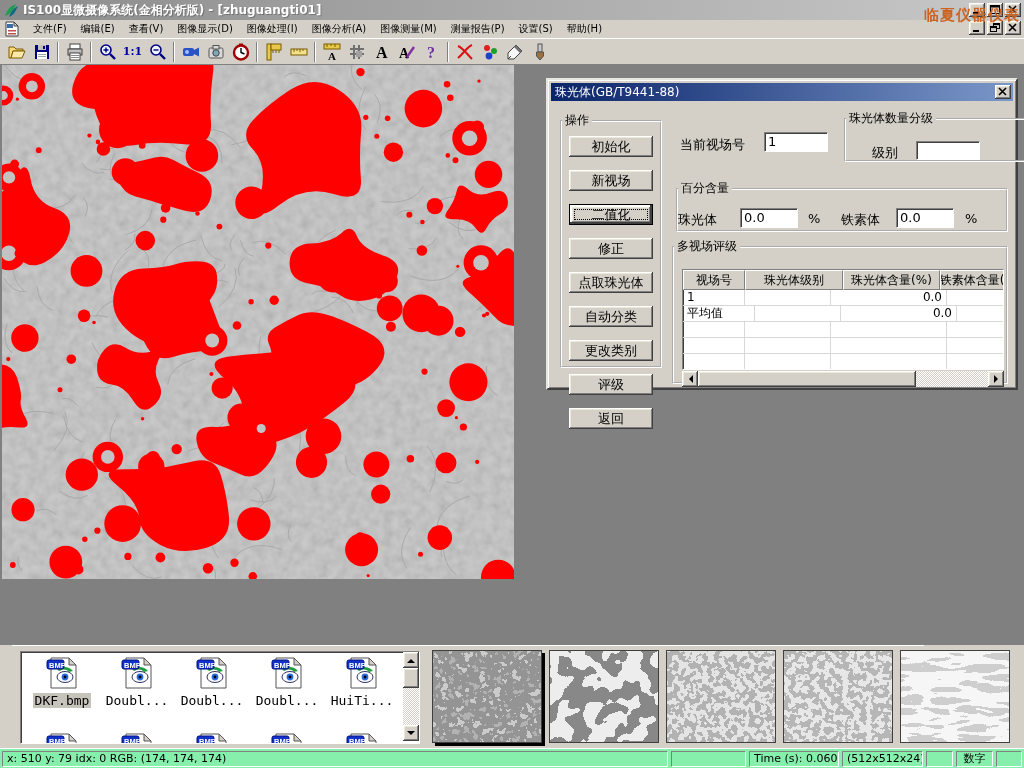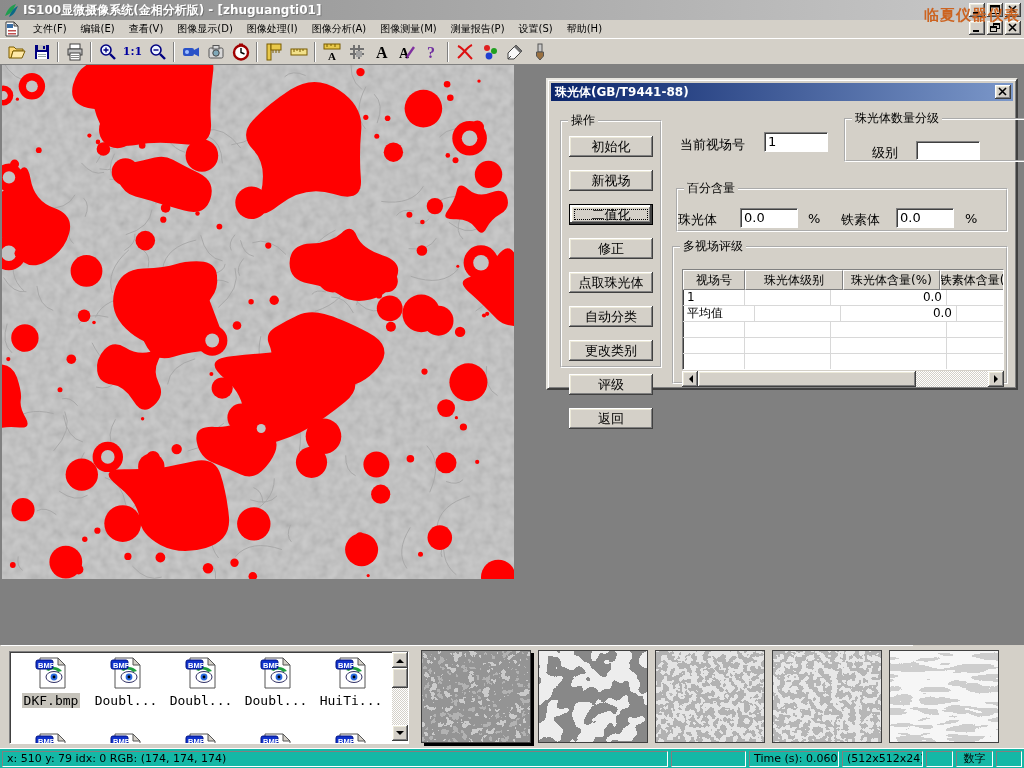--- a/index.html
+++ b/index.html
@@ -29,24 +29,24 @@
   .tbtn{width:25px;height:23px;display:flex;align-items:center;justify-content:center}
   .tsep{width:2px;height:20px;margin:0 3px;border-left:1px solid #808080;border-right:1px solid #fff}
   .onetoone{font-weight:bold;color:#0000a0;font-size:11px;font-family:"DejaVu Serif",serif}
 
   
   .workspace{position:absolute;left:0;top:64px;width:1024px;height:581px;background:#808080;overflow:hidden}
   .micro-wrap{position:absolute;left:2px;top:1px;width:512px;height:514px;background:#c3c3c3}
 
   
   .dialog{position:absolute;left:546px;top:14px;width:472px;height:312px;background:#d4d0c8;border:2px solid;border-color:#e8e6e0 #404040 #404040 #e8e6e0;box-shadow:inset 1px 1px 0 #fff,inset -1px -1px 0 #808080}
-  .dlg-title{position:absolute;left:3px;top:3px;width:462px;height:18px;background:linear-gradient(to right,#0a246a,#7b97c9);display:flex;align-items:center;color:#fff;font-weight:bold;padding-left:4px}
+  .dlg-title{position:absolute;left:3px;top:3px;width:462px;height:18px;background:linear-gradient(to right,#0a246a,#7b97c9);display:flex;align-items:center;color:#fff;font-weight:normal;padding-left:4px}
   .dlg-close{position:absolute;right:2px;top:2px;width:16px;height:14px;display:flex;align-items:center;justify-content:center}
   fieldset{border:2px groove #fff;position:absolute;background:transparent}
-  legend{font-size:12px;padding:0 3px;margin-left:6px}
+  legend{font-size:12px;padding:0 3px;}
   .opbtn{width:84px;height:21px;font-size:13px;display:flex;align-items:center;justify-content:center;margin:0 auto;position:relative}
   .opbtn.focused{box-shadow:inset -2px -2px 0 #404040,inset 2px 2px 0 #fff,inset -3px -3px 0 #808080,inset 3px 3px 0 #ece9d8;border:1px solid #000}
   .opbtn.focused::after{content:"";position:absolute;inset:4px;border:1px dotted #000}
   .dlabel{position:absolute;font-size:13px;white-space:nowrap}
   .dfield{position:absolute}
 
   
   .grid-table{position:absolute;left:8px;top:14px;width:322px;background:#fff;border:1px solid;border-color:#808080 #fff #fff #808080;box-shadow:inset 1px 1px 0 #404040;overflow:hidden}
   .grid-head{display:flex;height:20px}
   .grid-head .hc{flex:none;background:#d4d0c8;border:1px solid;border-color:#fff #808080 #808080 #fff;font-size:12px;display:flex;align-items:center;justify-content:center;overflow:hidden;white-space:nowrap}
@@ -55,31 +55,31 @@
   .c.num{text-align:right}
   .hscroll{position:absolute;left:8px;height:16px;display:flex}
   .sb-btn{width:16px;height:16px;flex:none;display:flex;align-items:center;justify-content:center}
   .arrow{width:0;height:0;border:4px solid transparent}
   .ar-left{border-right-color:#000;margin-left:-3px}
   .ar-right{border-left-color:#000;margin-right:-3px}
   .ar-up{border-bottom-color:#000;margin-top:-3px}
   .ar-down{border-top-color:#000;margin-bottom:-3px}
 
   
-  .bottompanel{position:absolute;left:1px;top:645px;width:912px;height:103px;background:#d4d0c8;border-top:1px solid #fff}
+  .bottompanel{position:absolute;left:12px;top:645px;width:912px;height:103px;background:#d4d0c8;border-top:1px solid #fff}
   .filelist{position:absolute;left:8px;top:5px;width:400px;height:93px;background:#fff;border:1px solid;border-color:#808080 #fff #fff #808080;box-shadow:inset 1px 1px 0 #404040;overflow:hidden}
   .fitem{position:absolute;width:74px;text-align:center}
   .fname{font-family:"DejaVu Sans Mono","Liberation Mono",monospace;font-size:13px;white-space:nowrap;display:inline-block;padding:0 2px}
   .fname.sel{background:#c6c3bb}
   .vscroll{position:absolute;right:0;top:0;width:16px;height:89px}
   .thumb{position:absolute;top:4px;width:110px;height:93px;border:1px solid #404040;background:#999}
   .thumb.sel{box-shadow:3px 3px 0 #000}
 
   
-  .statusbar{position:absolute;left:0;top:748px;width:1024px;height:20px;background:#14b8a6;border-top:1px solid #fff}
+  .statusbar{position:absolute;left:0;top:748px;width:1024px;height:20px;background:#86efac;border-top:1px solid #fff}
   .spanel{position:absolute;top:2px;height:16px;border:1px solid;border-color:#808080 #fff #fff #808080;font-size:11px;line-height:14px;padding:0 4px;white-space:nowrap;overflow:hidden}
 </style>
 </head>
 <body>
 
 <svg width="0" height="0" style="position:absolute" aria-hidden="true">
   <defs>
     <filter id="grain" x="0" y="0" width="100%" height="100%">
       <feTurbulence type="fractalNoise" baseFrequency="0.11" numOctaves="2" seed="2"></feTurbulence>
       <feColorMatrix type="saturate" values="0"></feColorMatrix>

